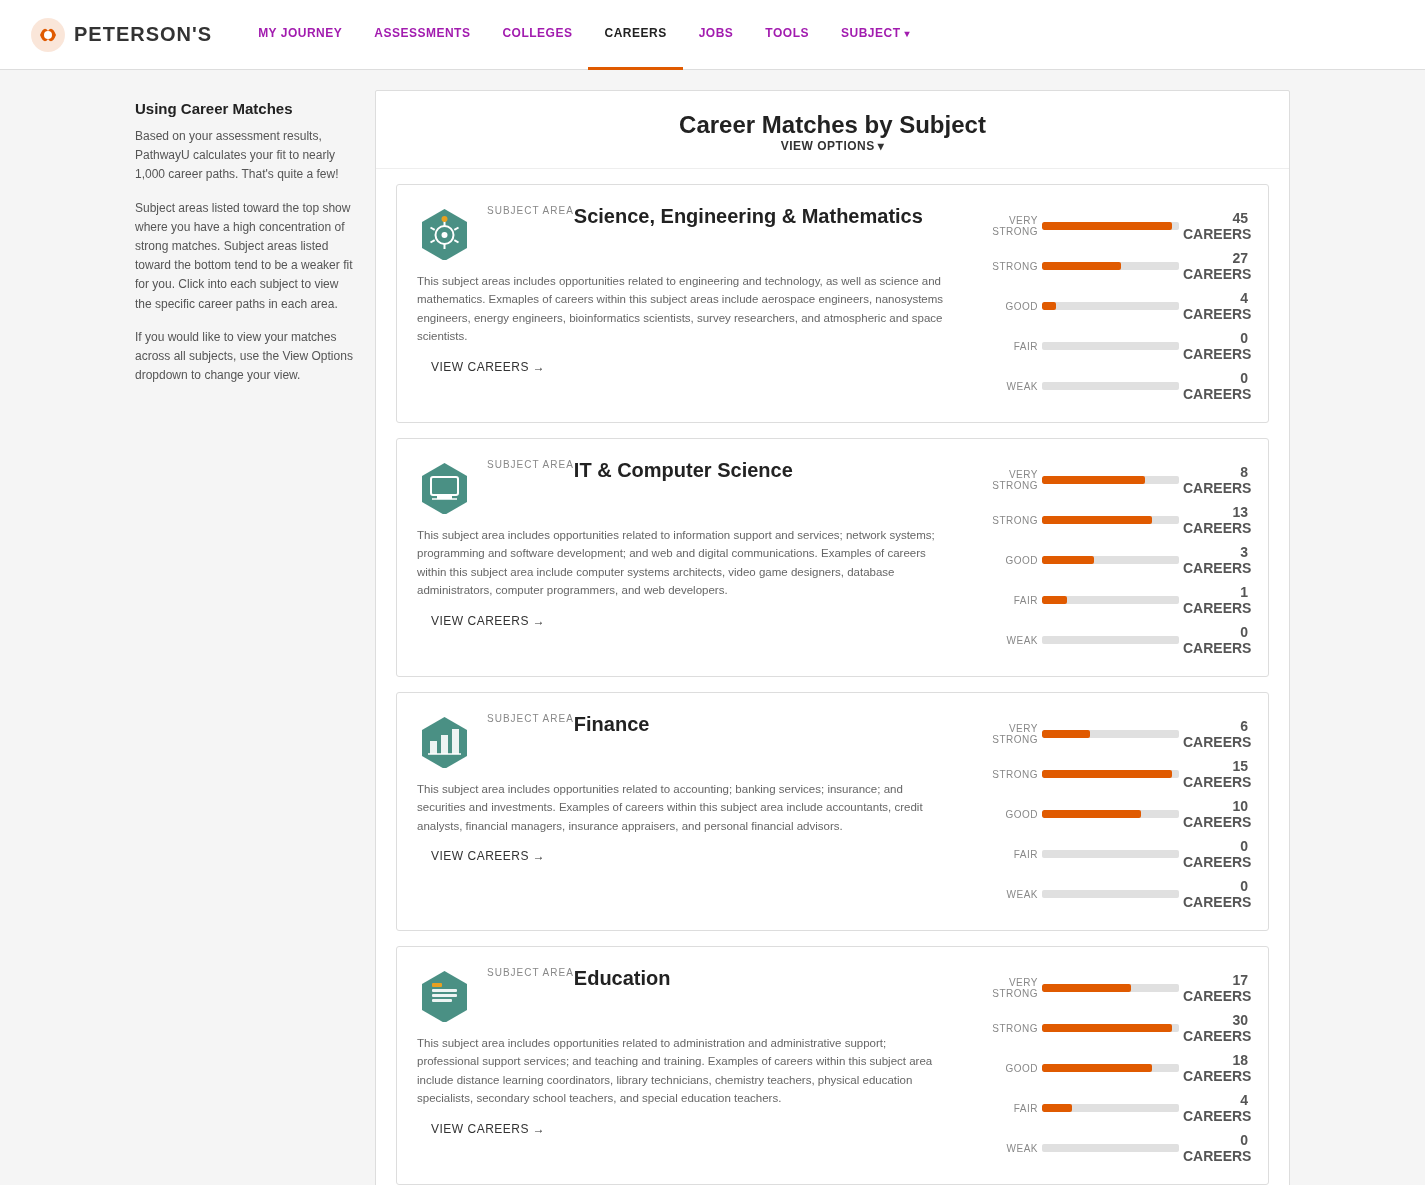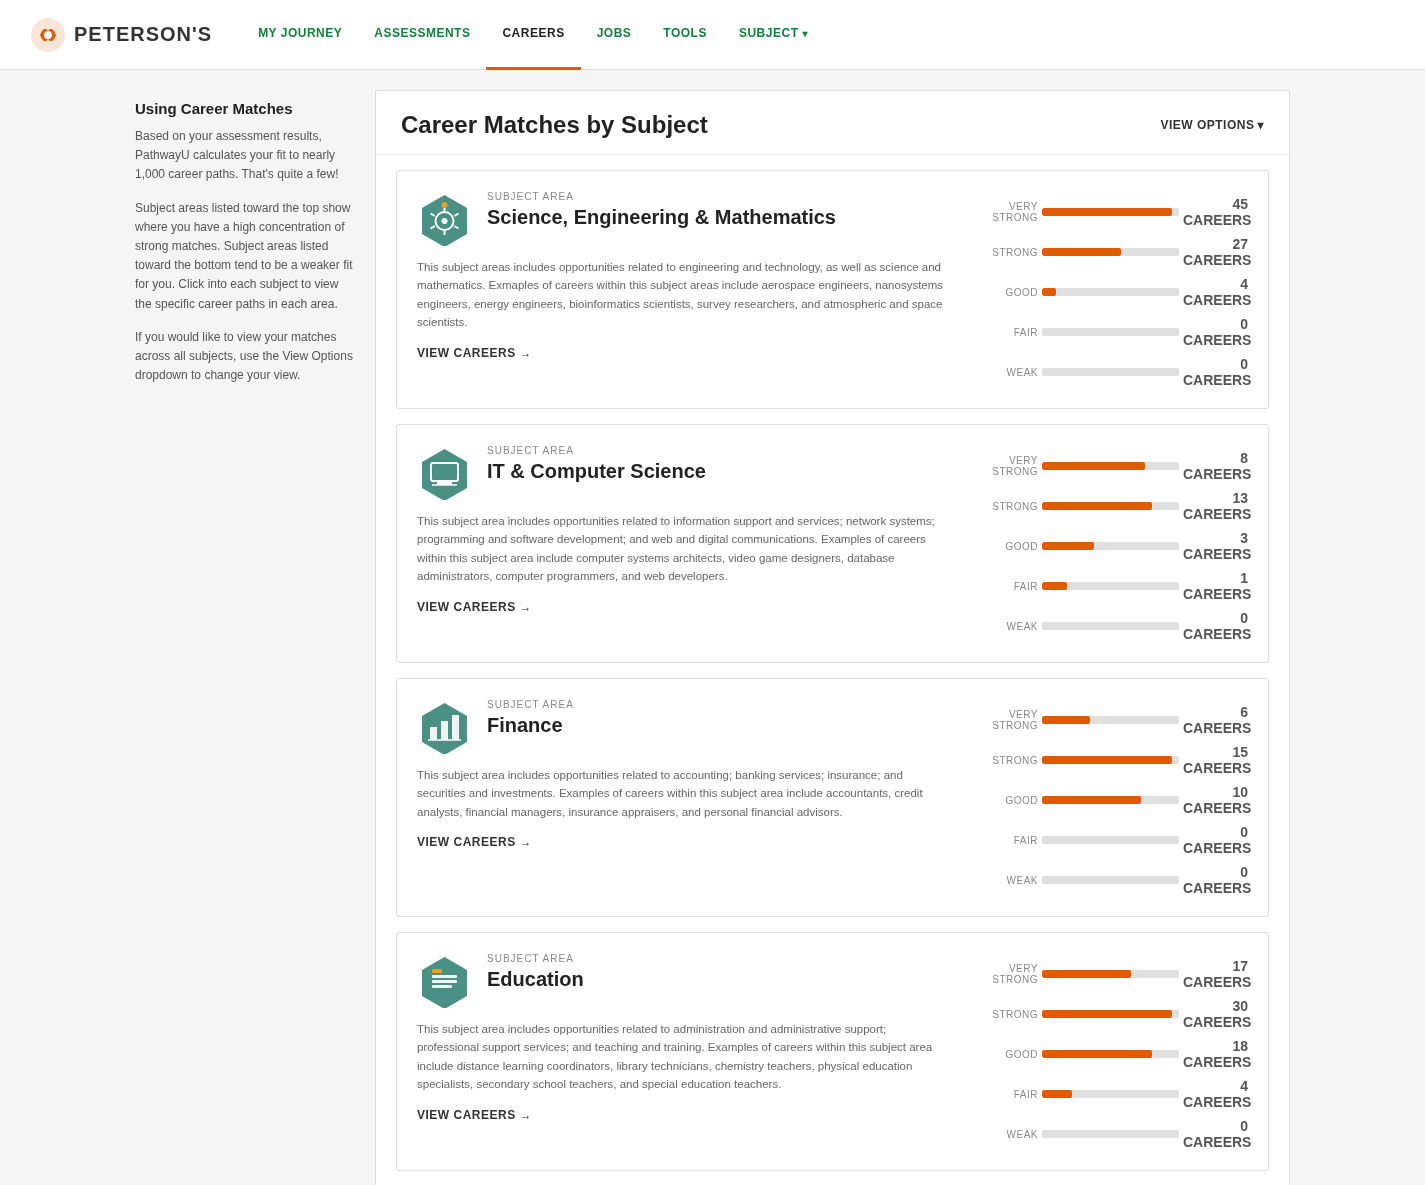--- a/index.html
+++ b/index.html
@@ -37,21 +37,21 @@
       flex: 1;
     }
     .nav-item {
       padding: 0 16px;
       height: 70px;
       display: flex;
       align-items: center;
       font-size: 12px;
       font-weight: 600;
       letter-spacing: 0.5px;
-      color: #15803d;
+      color: #a21caf;
       cursor: pointer;
       text-decoration: none;
       border-bottom: 3px solid transparent;
     }
     .nav-item.active {
       color: #222;
       font-weight: 800;
       border-bottom: 3px solid #e05a00;
     }
     .nav-item.kristin {
@@ -99,20 +99,21 @@
       border-radius: 2px;
     }
 
     
     .content-header {
       display: flex;
       justify-content: space-between;
       align-items: center;
       padding: 20px 25px 15px 25px;
       border-bottom: 1px solid #eee;
+      flex-direction: column;
     }
     .content-title {
       font-size: 24px;
       font-weight: 800;
       color: #222;
     }
     .view-options-btn {
       font-size: 12px;
       font-weight: 600;
       color: #333;
@@ -154,21 +155,21 @@
     }
 
     .subject-icon {
       width: 55px;
       height: 55px;
       flex-shrink: 0;
     }
 
     .subject-info {
       display: flex;
-      flex-direction: column;
+      flex-direction: row;
       justify-content: center;
     }
 
     .subject-label {
       font-size: 10px;
       color: #888;
       letter-spacing: 1px;
       text-transform: uppercase;
       margin-bottom: 4px;
     }
@@ -181,28 +182,29 @@
 
     .subject-desc {
       font-size: 11.5px;
       color: #666;
       line-height: 1.6;
       margin-bottom: 14px;
     }
 
     .view-careers-link {
       font-size: 12px;
-      font-weight: 700;
+      font-weight: 400;
       color: #333;
       text-transform: uppercase;
       letter-spacing: 0.5px;
       cursor: pointer;
       display: flex;
       align-items: center;
       gap: 5px;
+      margin-left: 14px;
     }
 
     
     .card-stats {
       width: 280px;
       flex-shrink: 0;
       display: flex;
       flex-direction: column;
       gap: 8px;
       padding-top: 5px;
@@ -255,20 +257,21 @@
     <svg class="logo-icon" viewBox="0 0 36 36">
       <circle cx="18" cy="18" r="17" fill="#e05a00" opacity="0.15"></circle>
       <path d="M10 18 Q14 8 18 14 Q22 8 26 18 Q22 28 18 22 Q14 28 10 18Z" fill="#e05a00"></path>
       <circle cx="18" cy="18" r="4" fill="#fff"></circle>
     </svg>
     <span class="logo-text">PETERSON'S</span>
   </div>
   <nav class="nav">
     <a class="nav-item">MY JOURNEY</a>
     <a class="nav-item">ASSESSMENTS</a>
+    <a class="nav-item">COLLEGES</a>
     <a class="nav-item active">CAREERS</a>
     <a class="nav-item">JOBS</a>
     <a class="nav-item">TOOLS</a>
     <a class="nav-item kristin">
       <span>SUBJECT</span>
       <span class="chevron-down">▾</span>
     </a>
   </nav>
 </header>
 

